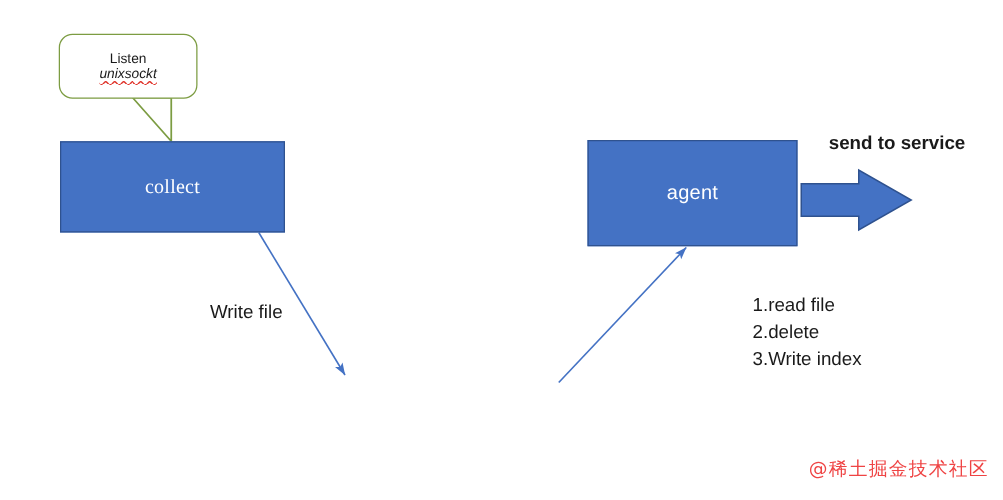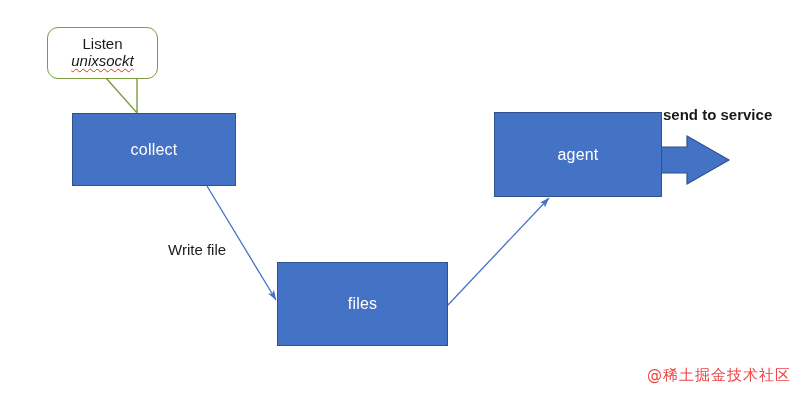--- a/index.html
+++ b/index.html
@@ -24,27 +24,28 @@
     box-sizing: border-box;
     display: flex;
     align-items: center;
     justify-content: center;
     color: #ffffff;
     font-size: 16px;
     font-family: "Liberation Sans", sans-serif;
     letter-spacing: 0.2px;
   }
   #node-collect {
-    left: 72px;
+    left: 48px;
     top: 113px;
-    width: 164px;
+    width: 180px;
     height: 73px;
+    font-family: Liberation Serif, serif;
   }
   #node-agent {
-    left: 494px;
+    left: 470px;
     top: 112px;
     width: 168px;
     height: 85px;
   }
   #node-files {
     left: 277px;
     top: 262px;
     width: 171px;
     height: 84px;
   }
@@ -66,21 +67,21 @@
     border-radius: 11px;
     background: #ffffff;
     box-sizing: border-box;
     display: flex;
     flex-direction: column;
     align-items: center;
     justify-content: center;
     z-index: 5;
   }
   .callout-line {
-    font-size: 15px;
+    font-size: 11px;
     color: #1a1a1a;
     line-height: 1.12;
     font-family: "Liberation Sans", sans-serif;
     white-space: nowrap;
   }
   .misspelled {
     text-decoration-line: underline;
     text-decoration-style: wavy;
     text-decoration-color: #e0342b;
     text-decoration-thickness: 1px;
@@ -153,24 +154,26 @@
   </div>
 
   <div class="node" id="node-collect">
     <span>collect</span>
   </div>
 
   <div class="node" id="node-agent">
     <span>agent</span>
   </div>
 
-  <div class="node" id="node-files">
-    <span>files</span>
-  </div>
 
   <div class="free-label" id="label-send-to-service">send to service</div>
 
   <div class="free-label" id="label-write-file">Write file</div>
 
+  <div id="steps-list">
+    <span class="free-label">1.read file</span>
+    <span class="free-label">2.delete</span>
+    <span class="free-label">3.Write index</span>
+  </div>
 
   <div id="watermark">@稀土掘金技术社区</div>
 
 </div>
 
 </body></html>

